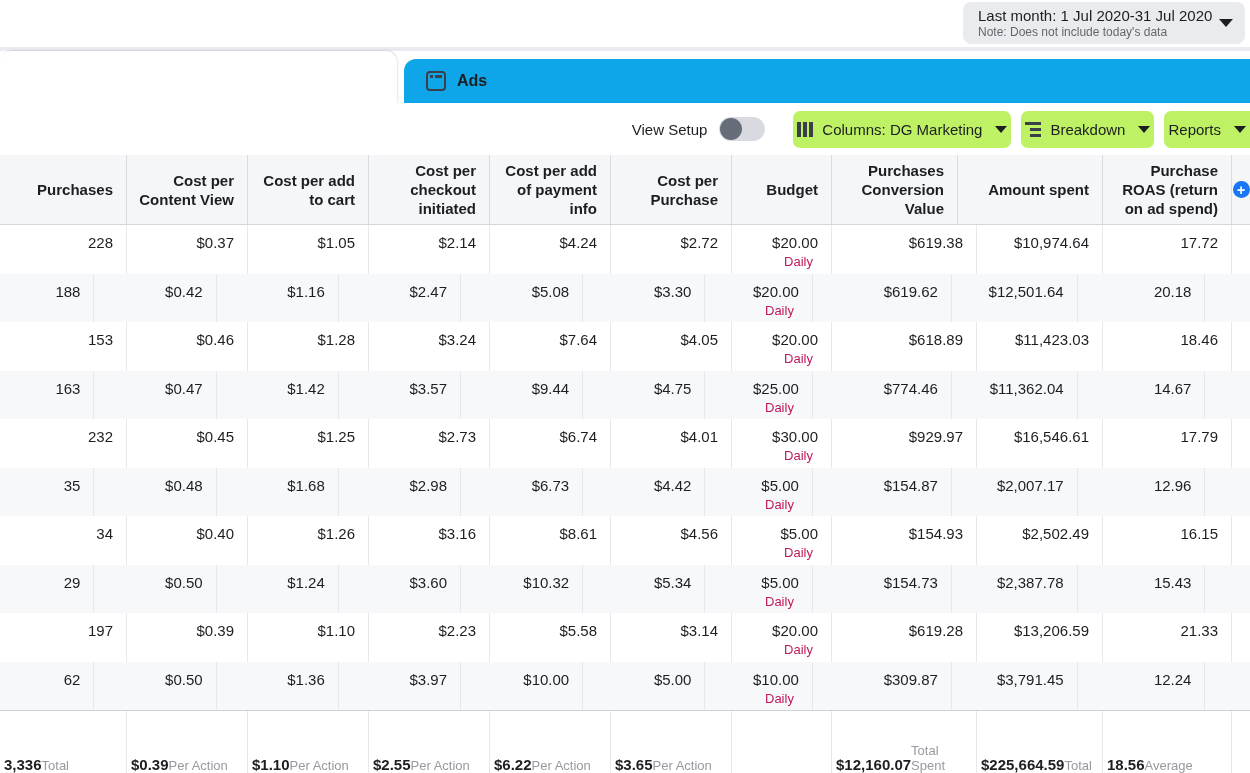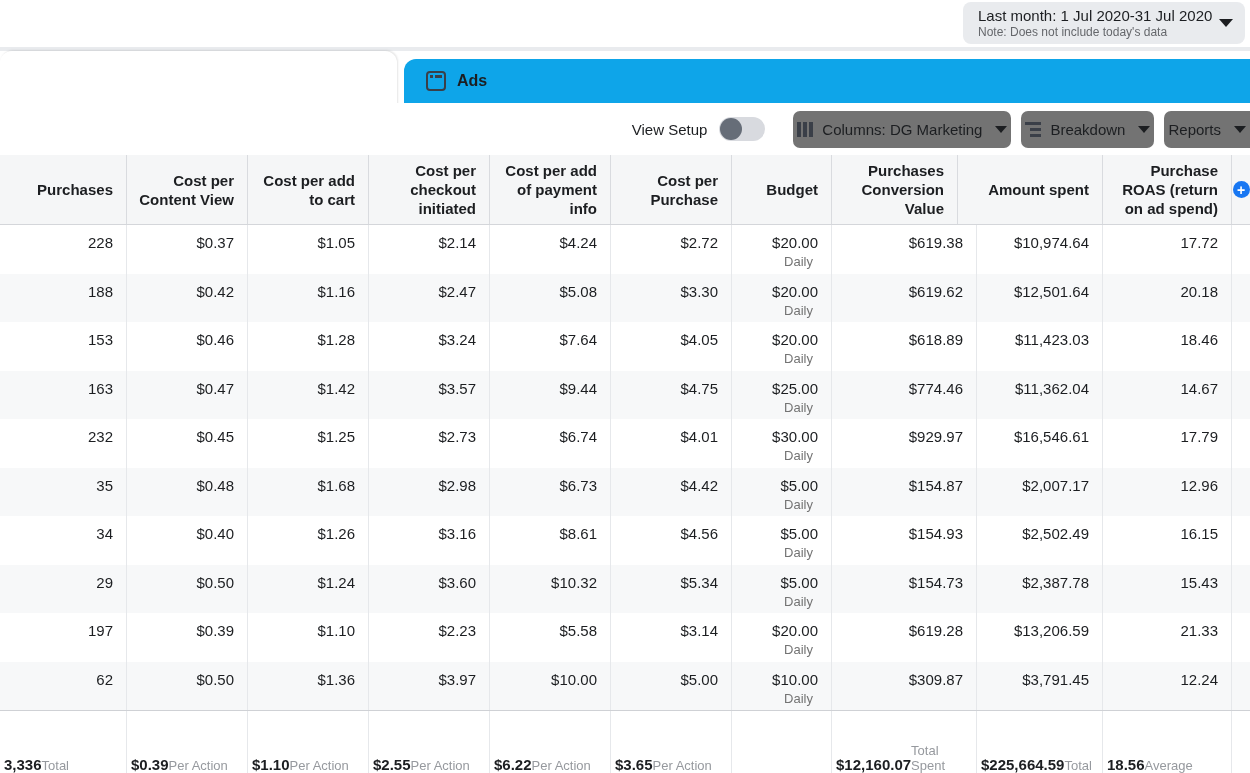--- a/index.html
+++ b/index.html
@@ -28,21 +28,21 @@
   .win-icon::before { content:""; position:absolute; left:2px; top:2px; width:3px; height:3px; background:#3a3f48; }
   .win-icon::after { content:""; position:absolute; right:2px; top:2px; width:7px; height:3px; background:#3a3f48; }
 
   
   .toolbar { position:absolute; left:397px; top:56px; width:853px; height:52px; background:#fff;
     display:flex; align-items:center; justify-content:flex-end; }
   .vs-label { font-size:15px; margin-right:12px; }
   .toggle { width:46px; height:24px; border-radius:12px; background:#d8dadf; position:relative;
     margin-right:18px; cursor:pointer; }
   .toggle .knob { position:absolute; left:1px; top:1px; width:22px; height:22px; border-radius:50%; background:#666d78; }
-  .tbtn { height:37px; background:#737373; border:none; border-radius:7px; display:flex;
+  .tbtn { height:37px; background:#bef264; border:none; border-radius:7px; display:flex;
     align-items:center; gap:9px; font-size:15px; font-weight:500; color:#1c1e21;
     font-family:"Liberation Sans", sans-serif; padding:0 4px; margin-left:10px; cursor:pointer; white-space:nowrap; }
   .tbtn.reports { margin-right:-24px; padding-right:28px; }
   .caret { width:0; height:0; border-left:6px solid transparent; border-right:6px solid transparent;
     border-top:7px solid #1c1e21; margin-left:4px; }
   .cols-icon { display:inline-flex; gap:2px; }
   .cols-icon i { width:4px; height:15px; background:#3a3f48; }
   .bd-icon { display:inline-block; width:16px; height:15px; position:relative; }
   .bd-icon i { position:absolute; background:#3a3f48; height:3px; }
   .bd-icon i:nth-child(1){ left:0; top:0; width:16px; }
@@ -53,24 +53,24 @@
   .table { position:absolute; top:155px; left:0; width:1250px; }
   .thead { display:flex; height:70px; background:#f5f6f7; border-bottom:1px solid #d4d6da; }
   .hcell { display:flex; align-items:center; justify-content:flex-end; text-align:right;
     font-size:15px; font-weight:700; line-height:19px; padding-right:13px;
     border-right:1px solid #d9dbdf; cursor:pointer; }
   .hcell.plus { justify-content:center; padding:0; border-right:none; }
   .plus-btn { width:17px; height:17px; border-radius:50%; background:#1877f2; color:#fff;
     font-size:14px; font-weight:700; line-height:16px; text-align:center; border:none; cursor:pointer; padding:0; }
 
   .trow { display:flex; height:48.5px; background:#fff; }
-  .trow.alt { background:#f7f8f9; }
+  .trow.alt { background:#f7f8f9;gap:32px; }
   .cell { display:flex; flex-direction:column; align-items:flex-end; padding:9px 13px 0 4px;
     font-size:15px; border-right:1px solid #e6e8eb; overflow:hidden; }
-  .cell .sub { font-size:13px; color:#737373; margin-top:3px; padding-right:5px; }
+  .cell .sub { font-size:13px; color:#be185d; margin-top:3px; padding-right:5px; }
   .cell.spacer { border-right:none; padding:0; }
 
   .tfoot { display:flex; height:63px; background:#fff; border-top:1px solid #cfd1d5; }
   .fcell { display:flex; flex-direction:row; align-items:flex-end; padding:11px 13px 0 4px;
     border-right:1px solid #e6e8eb; }
   .fcell .fvalue { font-size:15px; font-weight:700; }
   .fcell .fsub { font-size:13px; color:#96999e; margin-top:4px; }
   .fcell.spacer { border-right:none; }
 
   .c0{width:127px;} .c1{width:121px;} .c2{width:121px;} .c3{width:121px;} .c4{width:121px;}

